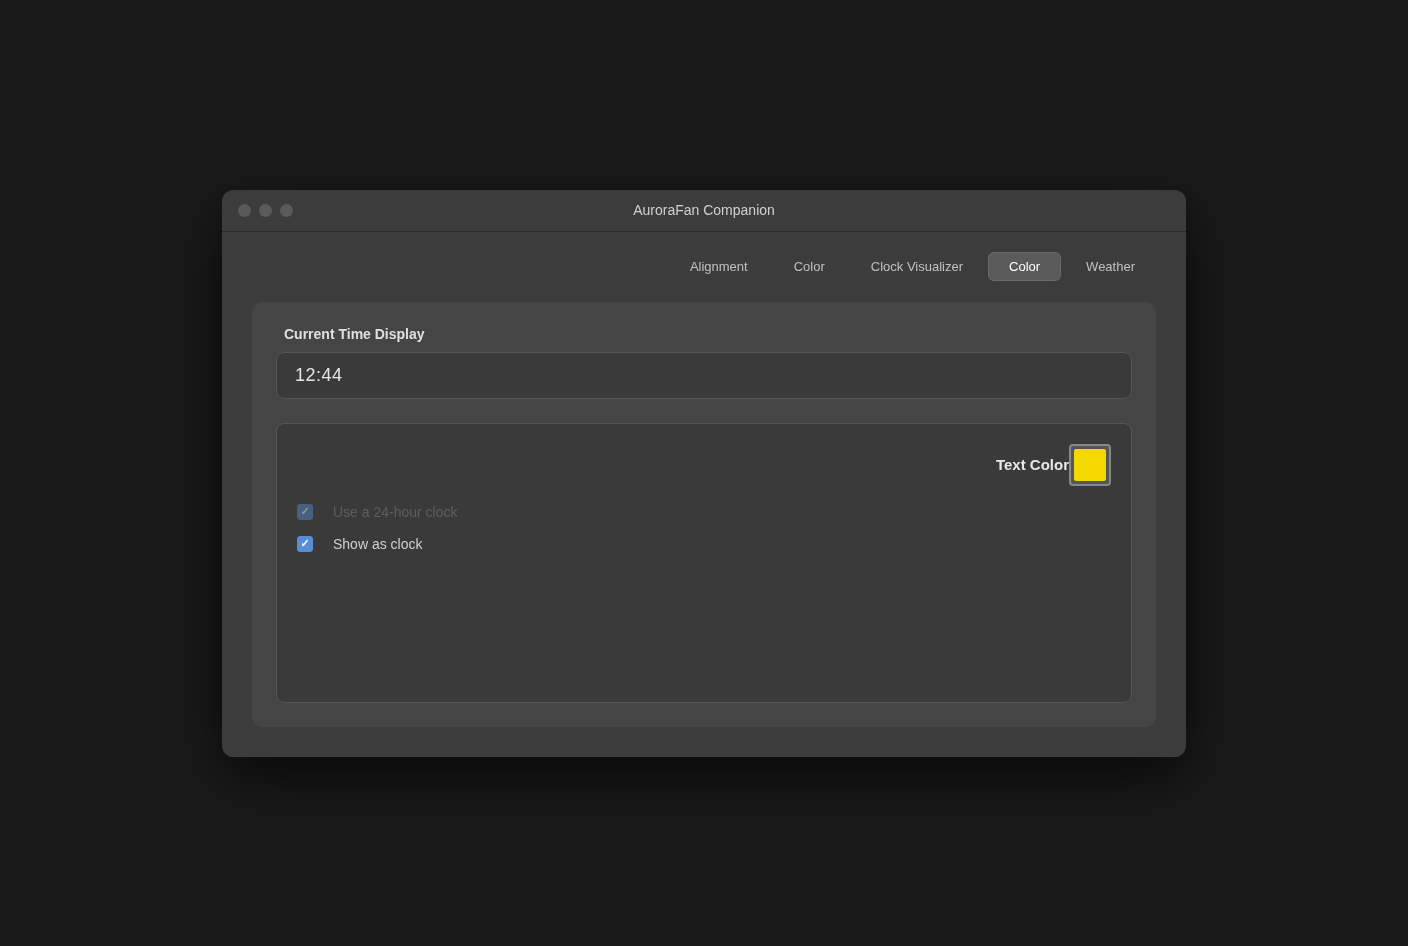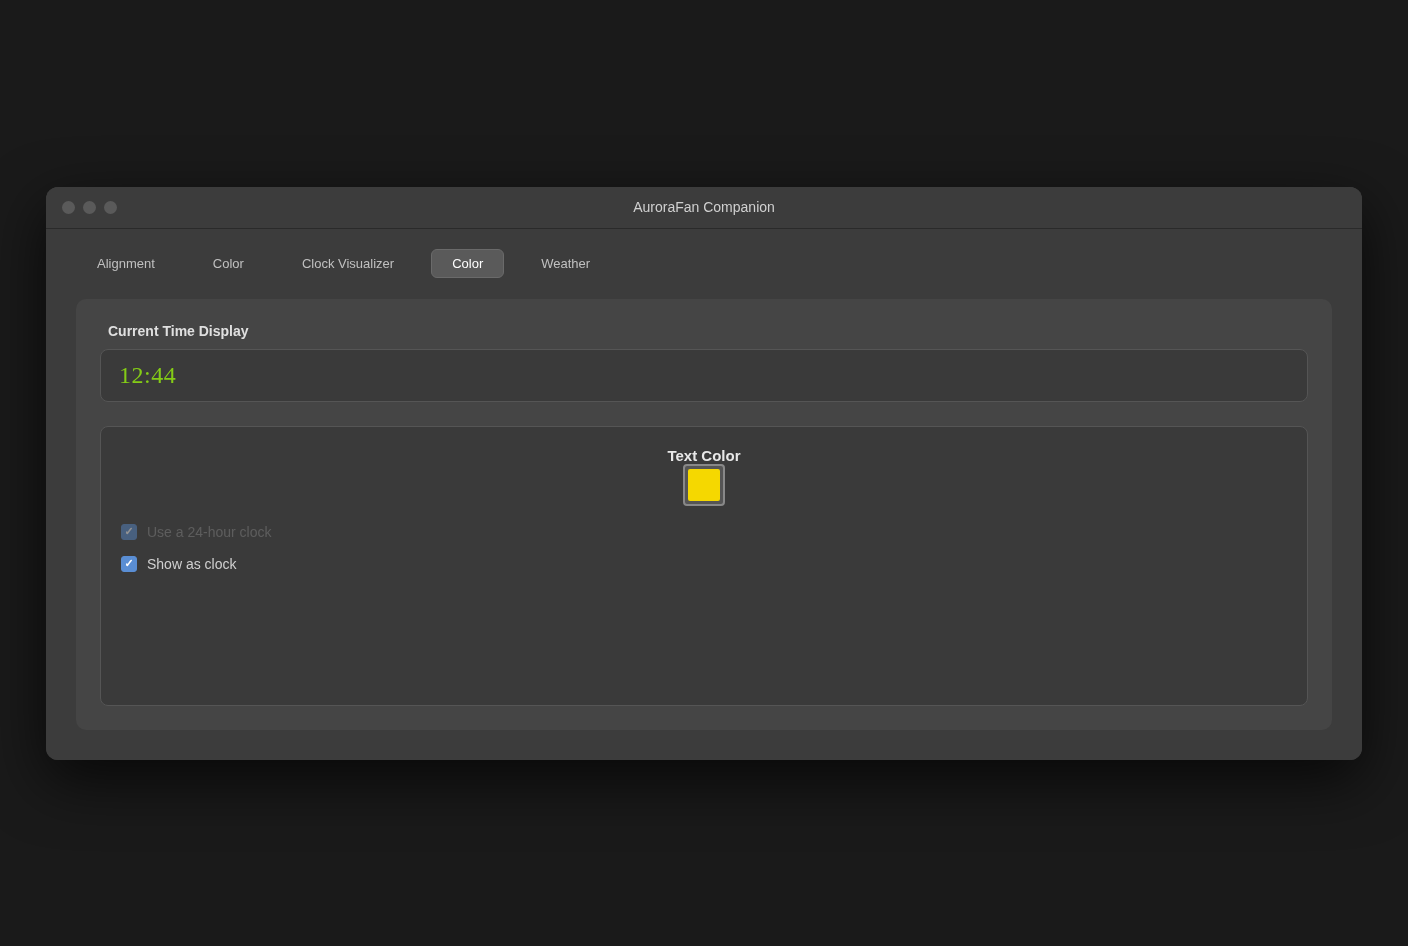--- a/index.html
+++ b/index.html
@@ -12,21 +12,21 @@
       background: #1a1a1a;
       display: flex;
       align-items: center;
       justify-content: center;
       width: 1408px;
       height: 946px;
       font-family: -apple-system, BlinkMacSystemFont, "San Francisco", "Helvetica Neue", sans-serif;
     }
 
     .window {
-      width: 1316px;
+      width: 964px;
       background: #3c3c3c;
       border-radius: 12px;
       overflow: hidden;
       box-shadow: 0 20px 60px rgba(0,0,0,0.7);
     }
 
     .titlebar {
       background: #3c3c3c;
       display: flex;
       align-items: center;
@@ -56,22 +56,22 @@
       font-weight: 500;
     }
 
     .content-area {
       background: #3c3c3c;
       padding: 20px 30px 30px;
     }
 
     .tabs-bar {
       display: flex;
-      justify-content: flex-start;
-      gap: 16px;
+      justify-content: flex-end;
+      gap: 4px;
       margin-bottom: 21px;
     }
 
     .tab {
       padding: 6px 20px;
       border-radius: 6px;
       border: 1px solid transparent;
       color: #c0c0c0;
       font-size: 13px;
       cursor: pointer;
@@ -101,25 +101,24 @@
 
     .time-display-box {
       background: #3a3a3a;
       border: 1px solid #555;
       border-radius: 8px;
       padding: 12px 18px;
       margin-bottom: 24px;
     }
 
     .time-value {
-      color: #84cc16;
-      font-size: 24px;
+      color: #e5e5e5;
+      font-size: 18px;
       font-weight: 400;
       letter-spacing: 0.5px;
-      font-family: Liberation Serif, serif;
     }
 
     .options-label {
       color: #e0e0e0;
       font-size: 14px;
       font-weight: 600;
       margin-bottom: 10px;
     }
 
     .options-box {
@@ -128,21 +127,20 @@
       border-radius: 8px;
       padding: 20px 20px 60px;
       min-height: 280px;
     }
 
     .text-color-row {
       display: flex;
       align-items: center;
       justify-content: flex-end;
       margin-bottom: 18px;
-      flex-direction: column;
     }
 
     .text-color-label {
       color: #e8e8e8;
       font-size: 15px;
       font-weight: 600;
     }
 
     .color-swatch-wrapper {
       width: 42px;
@@ -159,21 +157,21 @@
     .color-swatch {
       width: 32px;
       height: 32px;
       background: #f5d800;
       border-radius: 2px;
     }
 
     .checkbox-row {
       display: flex;
       align-items: center;
-      gap: 10px;
+      gap: 20px;
       margin-bottom: 16px;
     }
 
     .checkbox-row.disabled {
       opacity: 0.45;
     }
 
     .checkbox {
       width: 16px;
       height: 16px;

